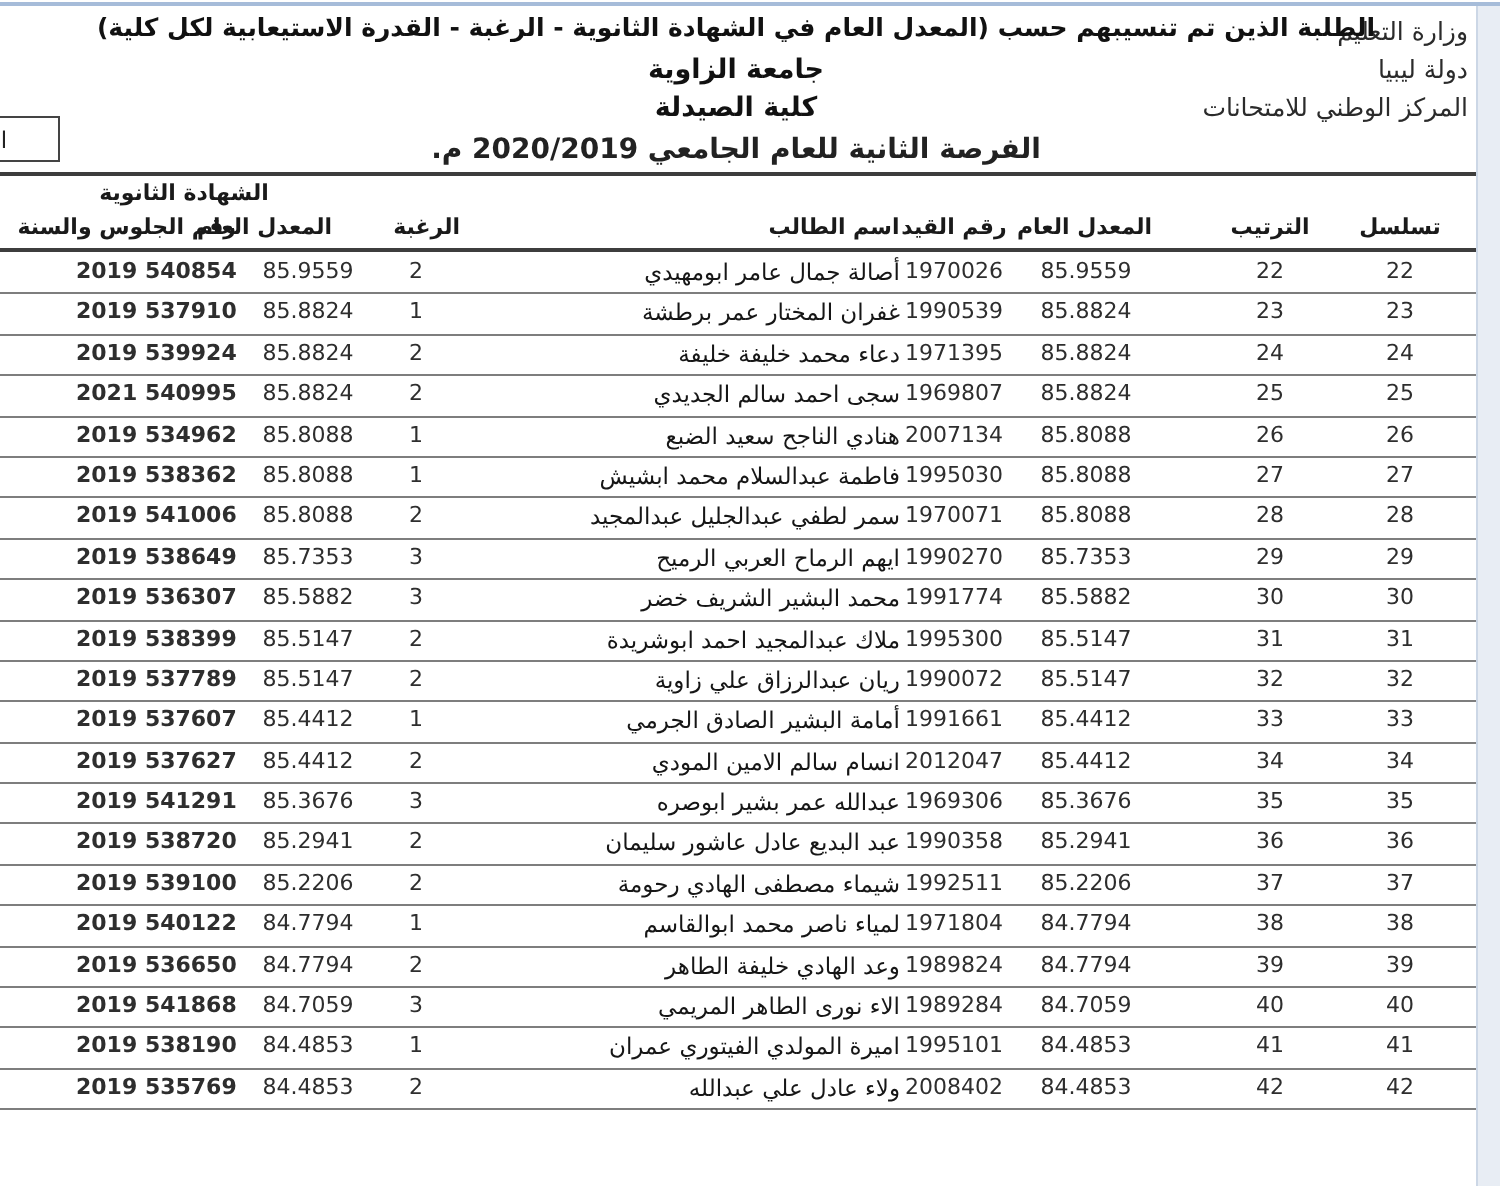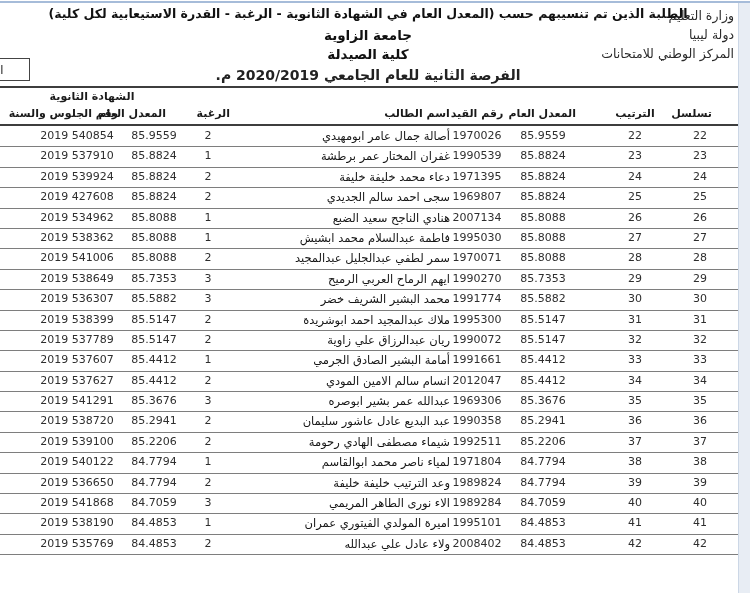--- a/index.html
+++ b/index.html
@@ -32,25 +32,25 @@
   .th{position:absolute;font-size:11px;font-weight:bold;color:#1a1a1a;direction:rtl;white-space:nowrap;}
   .th.group{top:2px;left:34px;width:116px;text-align:center;}
   .th.row2{top:19px;}
   .th-seat{left:26px;width:92px;text-align:center;}
   .th-hsgpa{left:102px;width:64px;text-align:center;}
   .th-pref{left:186px;width:44px;text-align:right;}
   .th-name{left:382px;width:70px;text-align:center;}
   .th-reg{left:450px;width:54px;text-align:center;}
   .th-gpa{left:510px;width:66px;text-align:center;}
   .th-rank{left:606px;width:58px;text-align:center;}
-  .th-serial{left:656px;width:56px;}
+  .th-serial{left:672px;width:56px;text-align:center;}
   .tbody{position:absolute;top:127px;left:0;width:738px;}
   .row{position:relative;height:20.4px;border-bottom:1px solid #7e7e7e;box-sizing:border-box;direction:ltr;}
   .cell{position:absolute;top:2px;font-size:11px;color:#2e2e2e;white-space:nowrap;}
-  .c-seat{left:38px;width:78px;text-align:center;direction:ltr;}
+  .c-seat{left:38px;width:78px;text-align:center;direction:ltr;font-weight:bold;}
   .c-hsgpa{left:122px;width:64px;text-align:center;}
   .c-pref{left:186px;width:44px;text-align:center;}
   .c-name{left:250px;width:200px;text-align:right;direction:rtl;font-size:11.5px;color:#161616;}
   .c-reg{left:450px;width:54px;text-align:center;}
   .c-gpa{left:510px;width:66px;text-align:center;}
   .c-rank{left:606px;width:58px;text-align:center;}
   .c-serial{left:672px;width:56px;text-align:center;}
 </style>
 </head>
 <body>
@@ -115,21 +115,21 @@
     <div class="cell c-hsgpa">85.8824</div>
     <div class="cell c-pref">2</div>
     <div class="cell c-name">دعاء محمد خليفة خليفة</div>
     <div class="cell c-reg">1971395</div>
     <div class="cell c-gpa">85.8824</div>
     <div class="cell c-rank">24</div>
     <div class="cell c-serial">24</div>
   </div>
 
   <div class="row">
-    <div class="cell c-seat">2019 427608</div>
+    <div class="cell c-seat">2021 540995</div>
     <div class="cell c-hsgpa">85.8824</div>
     <div class="cell c-pref">2</div>
     <div class="cell c-name">سجى احمد سالم الجديدي</div>
     <div class="cell c-reg">1969807</div>
     <div class="cell c-gpa">85.8824</div>
     <div class="cell c-rank">25</div>
     <div class="cell c-serial">25</div>
   </div>
 
   <div class="row">
@@ -272,21 +272,21 @@
     <div class="cell c-reg">1971804</div>
     <div class="cell c-gpa">84.7794</div>
     <div class="cell c-rank">38</div>
     <div class="cell c-serial">38</div>
   </div>
 
   <div class="row">
     <div class="cell c-seat">2019 536650</div>
     <div class="cell c-hsgpa">84.7794</div>
     <div class="cell c-pref">2</div>
-    <div class="cell c-name">وعد الترتيب خليفة خليفة</div>
+    <div class="cell c-name">وعد الهادي خليفة الطاهر</div>
     <div class="cell c-reg">1989824</div>
     <div class="cell c-gpa">84.7794</div>
     <div class="cell c-rank">39</div>
     <div class="cell c-serial">39</div>
   </div>
 
   <div class="row">
     <div class="cell c-seat">2019 541868</div>
     <div class="cell c-hsgpa">84.7059</div>
     <div class="cell c-pref">3</div>

